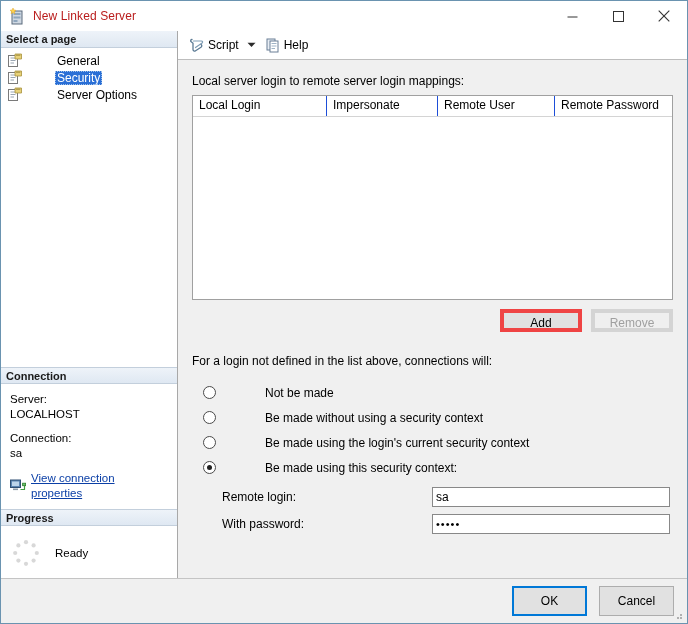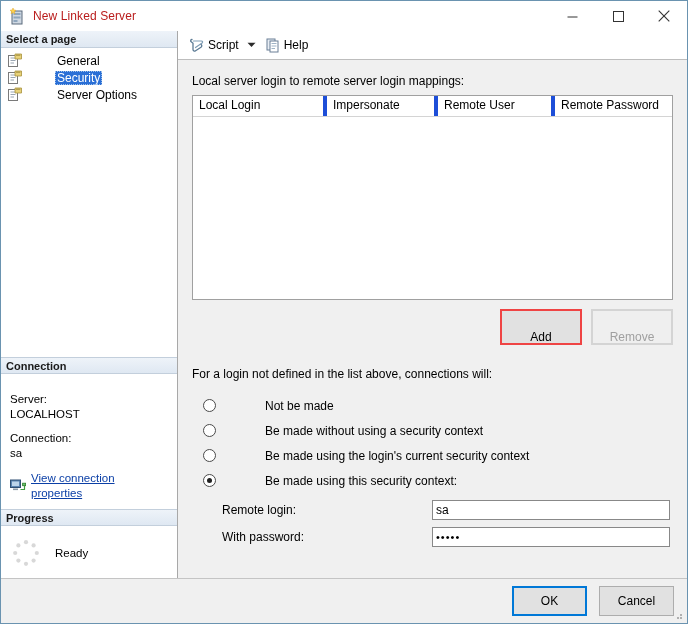--- a/index.html
+++ b/index.html
@@ -129,21 +129,20 @@
   }
 
   #leftpane-filler { flex: 1; background: #ffffff; min-height: 0; }
 
   .pane-section { background: #ffffff; }
   .pane-body {
     padding: 8px 20px 8px 9px;
     background: #ffffff;
     font-size: 11.5px;
     line-height: 15px;
-    margin-top: 10px;
   }
   .conn-label { color: #000; }
   .conn-gap { height: 9px; }
   #conn-link-row {
     display: flex;
     align-items: center;
     margin-top: 10px;
   }
   #conn-link-icon {
     width: 16px; height: 14px;
@@ -231,43 +230,43 @@
     display: flex;
     height: 20px;
     flex: none;
     background: #ffffff;
     border-bottom: 1px solid #d4d4d4;
   }
   .mh-cell {
     font-size: 12px;
     padding: 2px 0 0 6px;
     box-sizing: border-box;
-    border-right: 4px solid #1d4ed8;
+    border-right: 1px solid #1d4ed8;
     white-space: nowrap;
     overflow: hidden;
   }
   .mh-cell:last-child { border-right: none; }
   #mapping-body { flex: 1; background: #ffffff; }
 
   #list-buttons {
     display: flex;
     justify-content: flex-end;
     margin-top: 9px;
     gap: 9px;
   }
   .btn {
     width: 82px;
     height: 23px;
     font-family: "Liberation Sans", sans-serif;
     font-size: 12px;
     background: #e1e1e1;
-    border: 2px solid #ef4444;
+    border: 4px solid #ef4444;
     color: #000;
     box-sizing: border-box;
-    padding: 16px;
+    padding: 0;
     line-height: 21px;
     text-align: center;
   }
   .btn.disabled {
     color: #a0a0a0;
     background: #efefef;
     border-color: #d4d4d4;
   }
 
   #radio-section { margin-top: 22px; }

